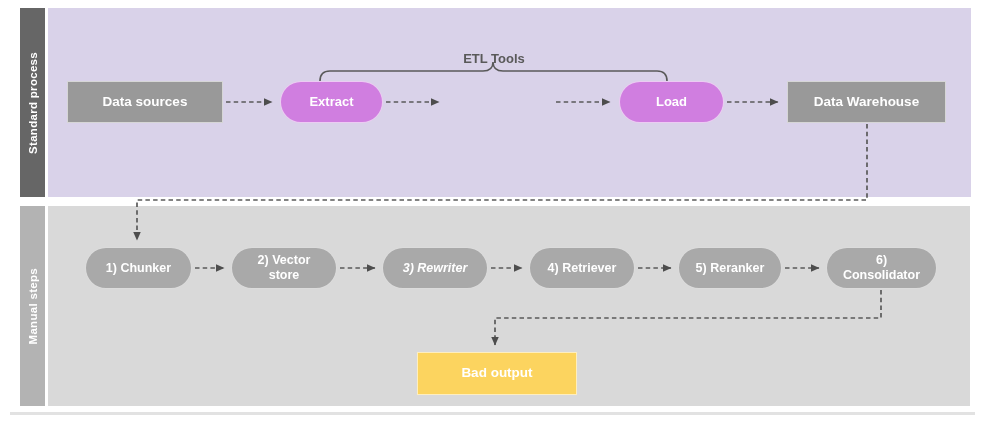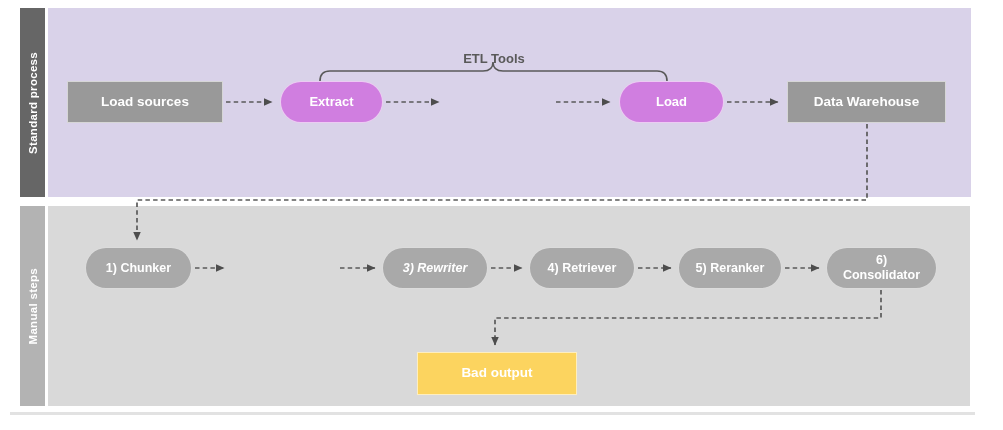--- a/index.html
+++ b/index.html
@@ -123,34 +123,38 @@
     <path class="connector" marker-end="url(#arrow)" d="M491,268 L522,268"></path>
     <path class="connector" marker-end="url(#arrow)" d="M638,268 L671,268"></path>
     <path class="connector" marker-end="url(#arrow)" d="M785,268 L819,268"></path>
 
     <path class="connector" marker-end="url(#arrow)" d="M881,290 L881,318 L495,318 L495,345"></path>
   </svg>
 
   <div class="etl-label">ETL Tools</div>
 
   <div class="node box gray-box n-data-sources">
-    <span>Load sources</span>
+    <span>Data sources</span>
   </div>
   <div class="node pill purple-pill n-extract">
     <span>Extract</span>
   </div>
   <div class="node pill purple-pill n-load">
     <span>Load</span>
   </div>
   <div class="node box gray-box n-data-warehouse">
     <span>Data Warehouse</span>
   </div>
 
   <div class="node pill gray-pill n-chunker">
     <span>1) Chunker</span>
+  </div>
+  <div class="node pill gray-pill n-vector-store">
+    <span>2) Vector
+store</span>
   </div>
   <div class="node pill gray-pill n-rewriter">
     <span>3) Rewriter</span>
   </div>
   <div class="node pill gray-pill n-retriever">
     <span>4) Retriever</span>
   </div>
   <div class="node pill gray-pill n-reranker">
     <span>5) Reranker</span>
   </div>

